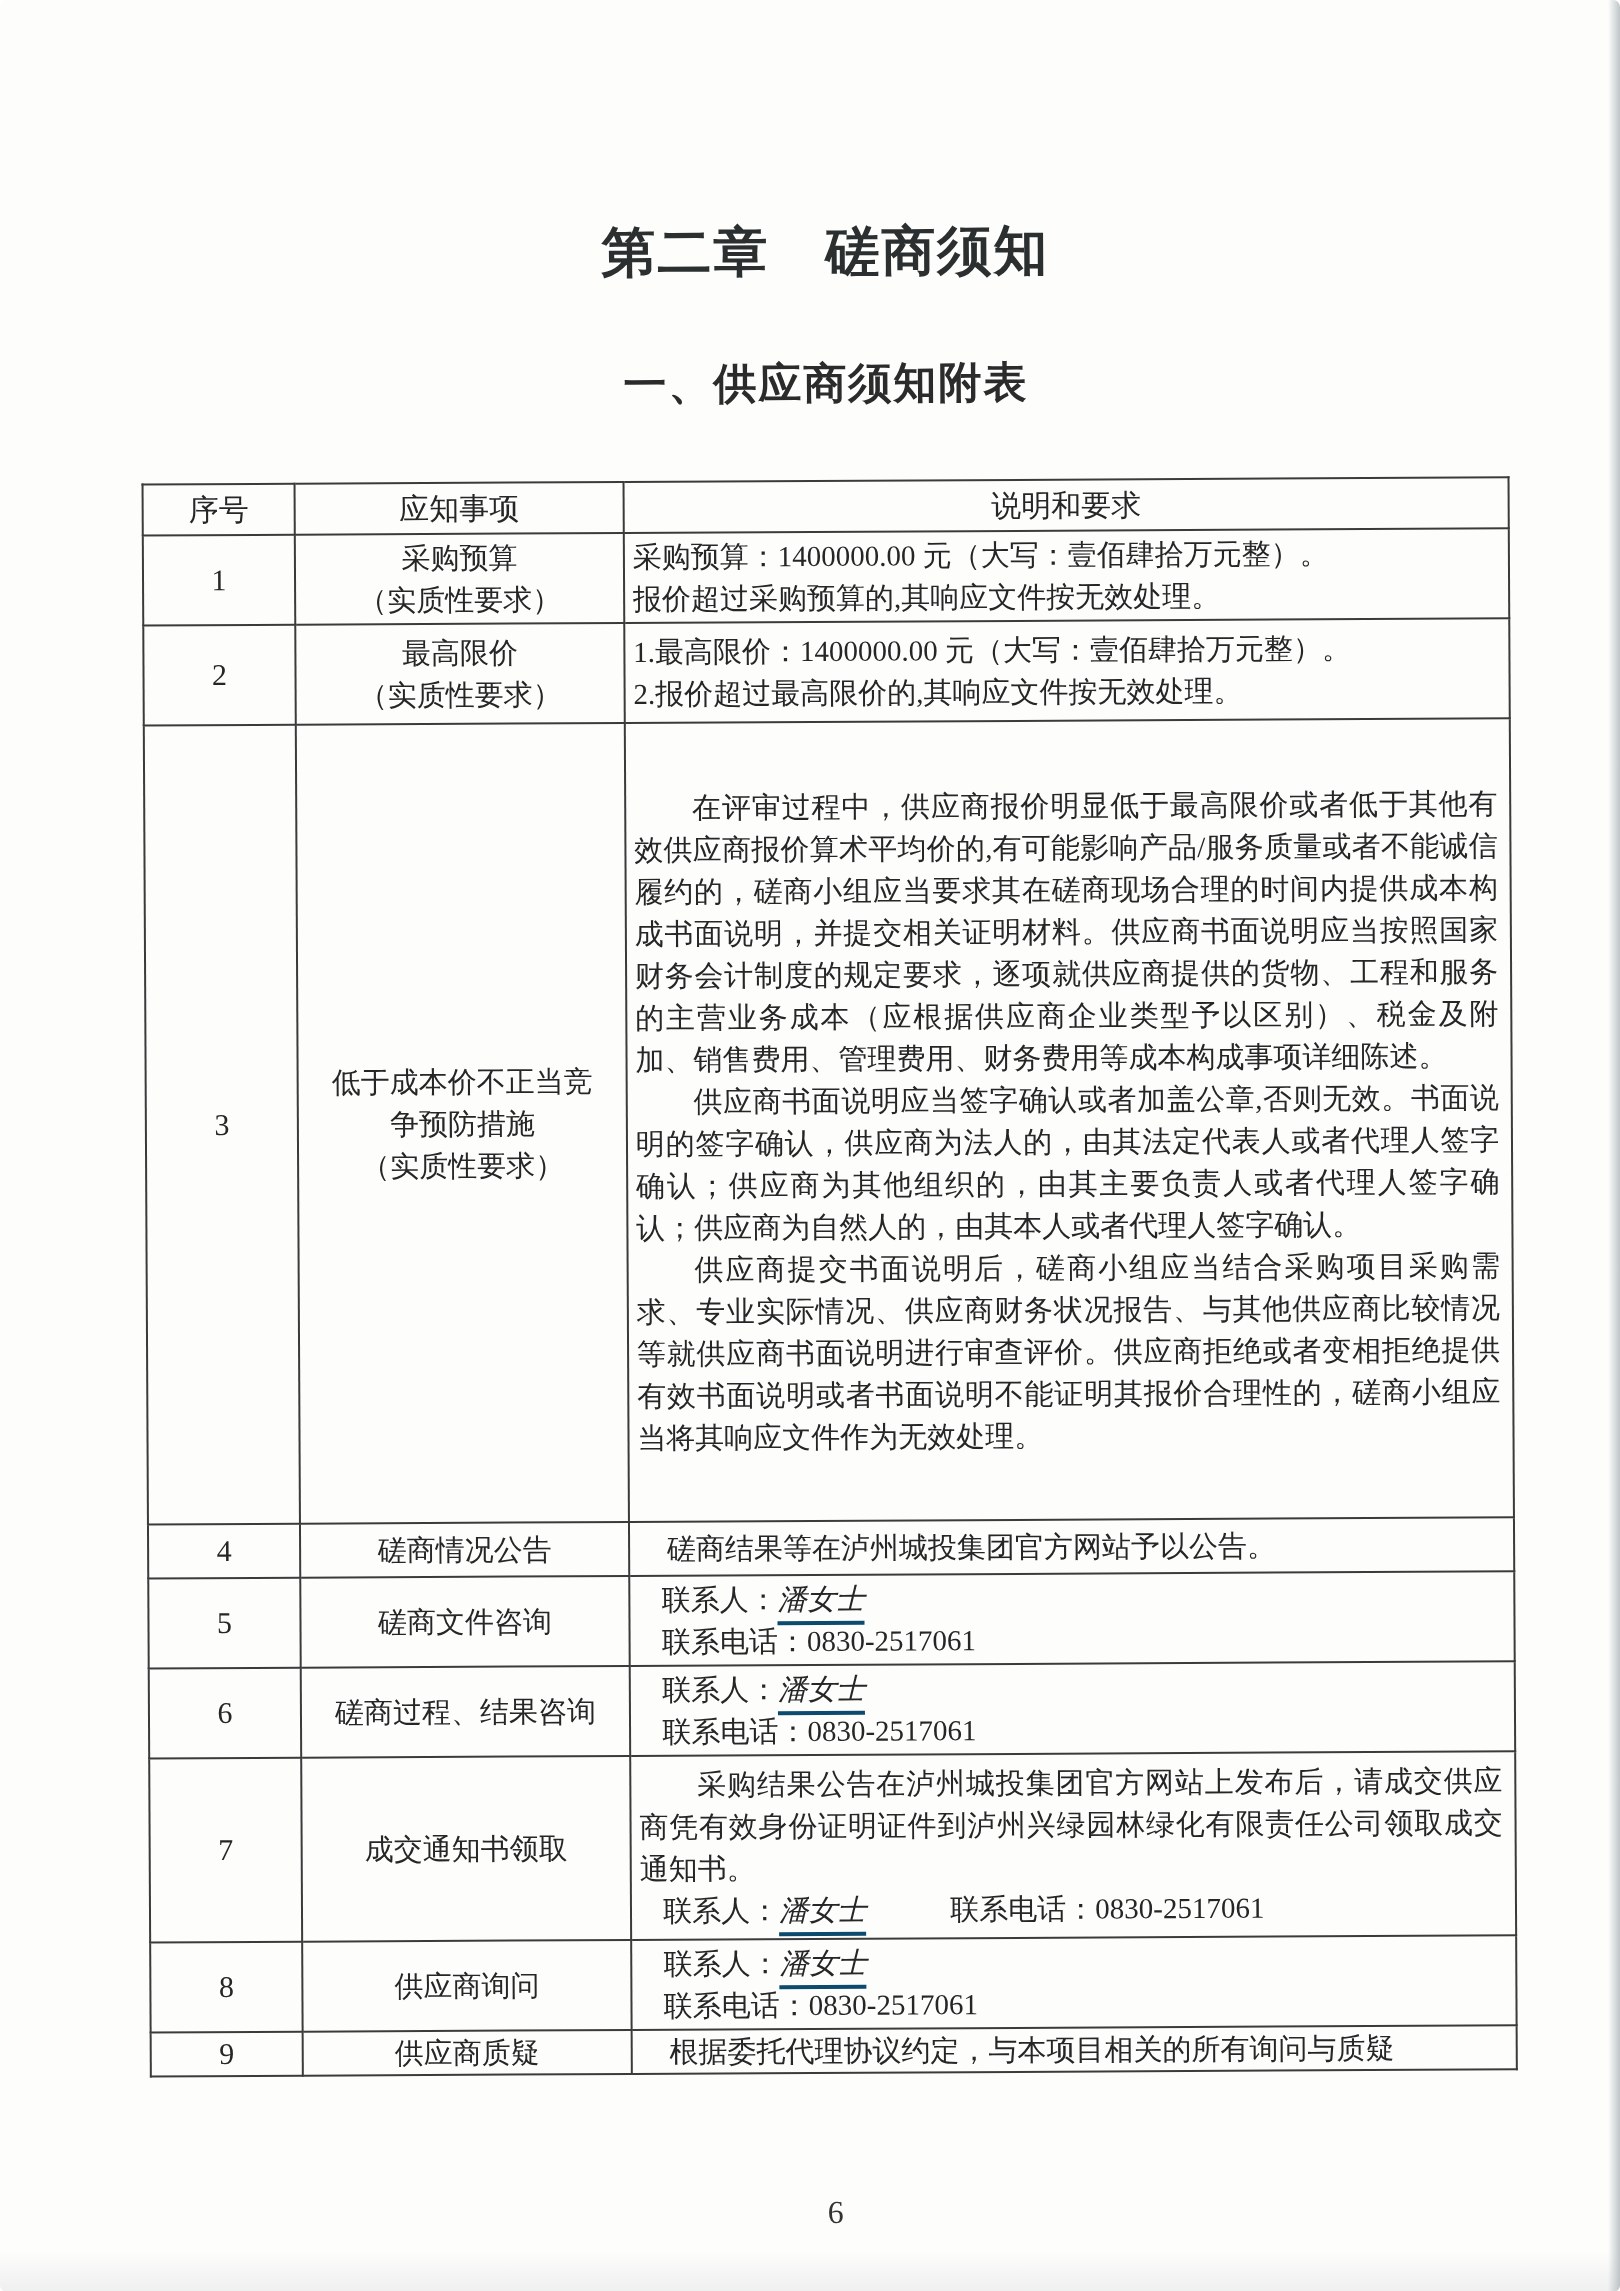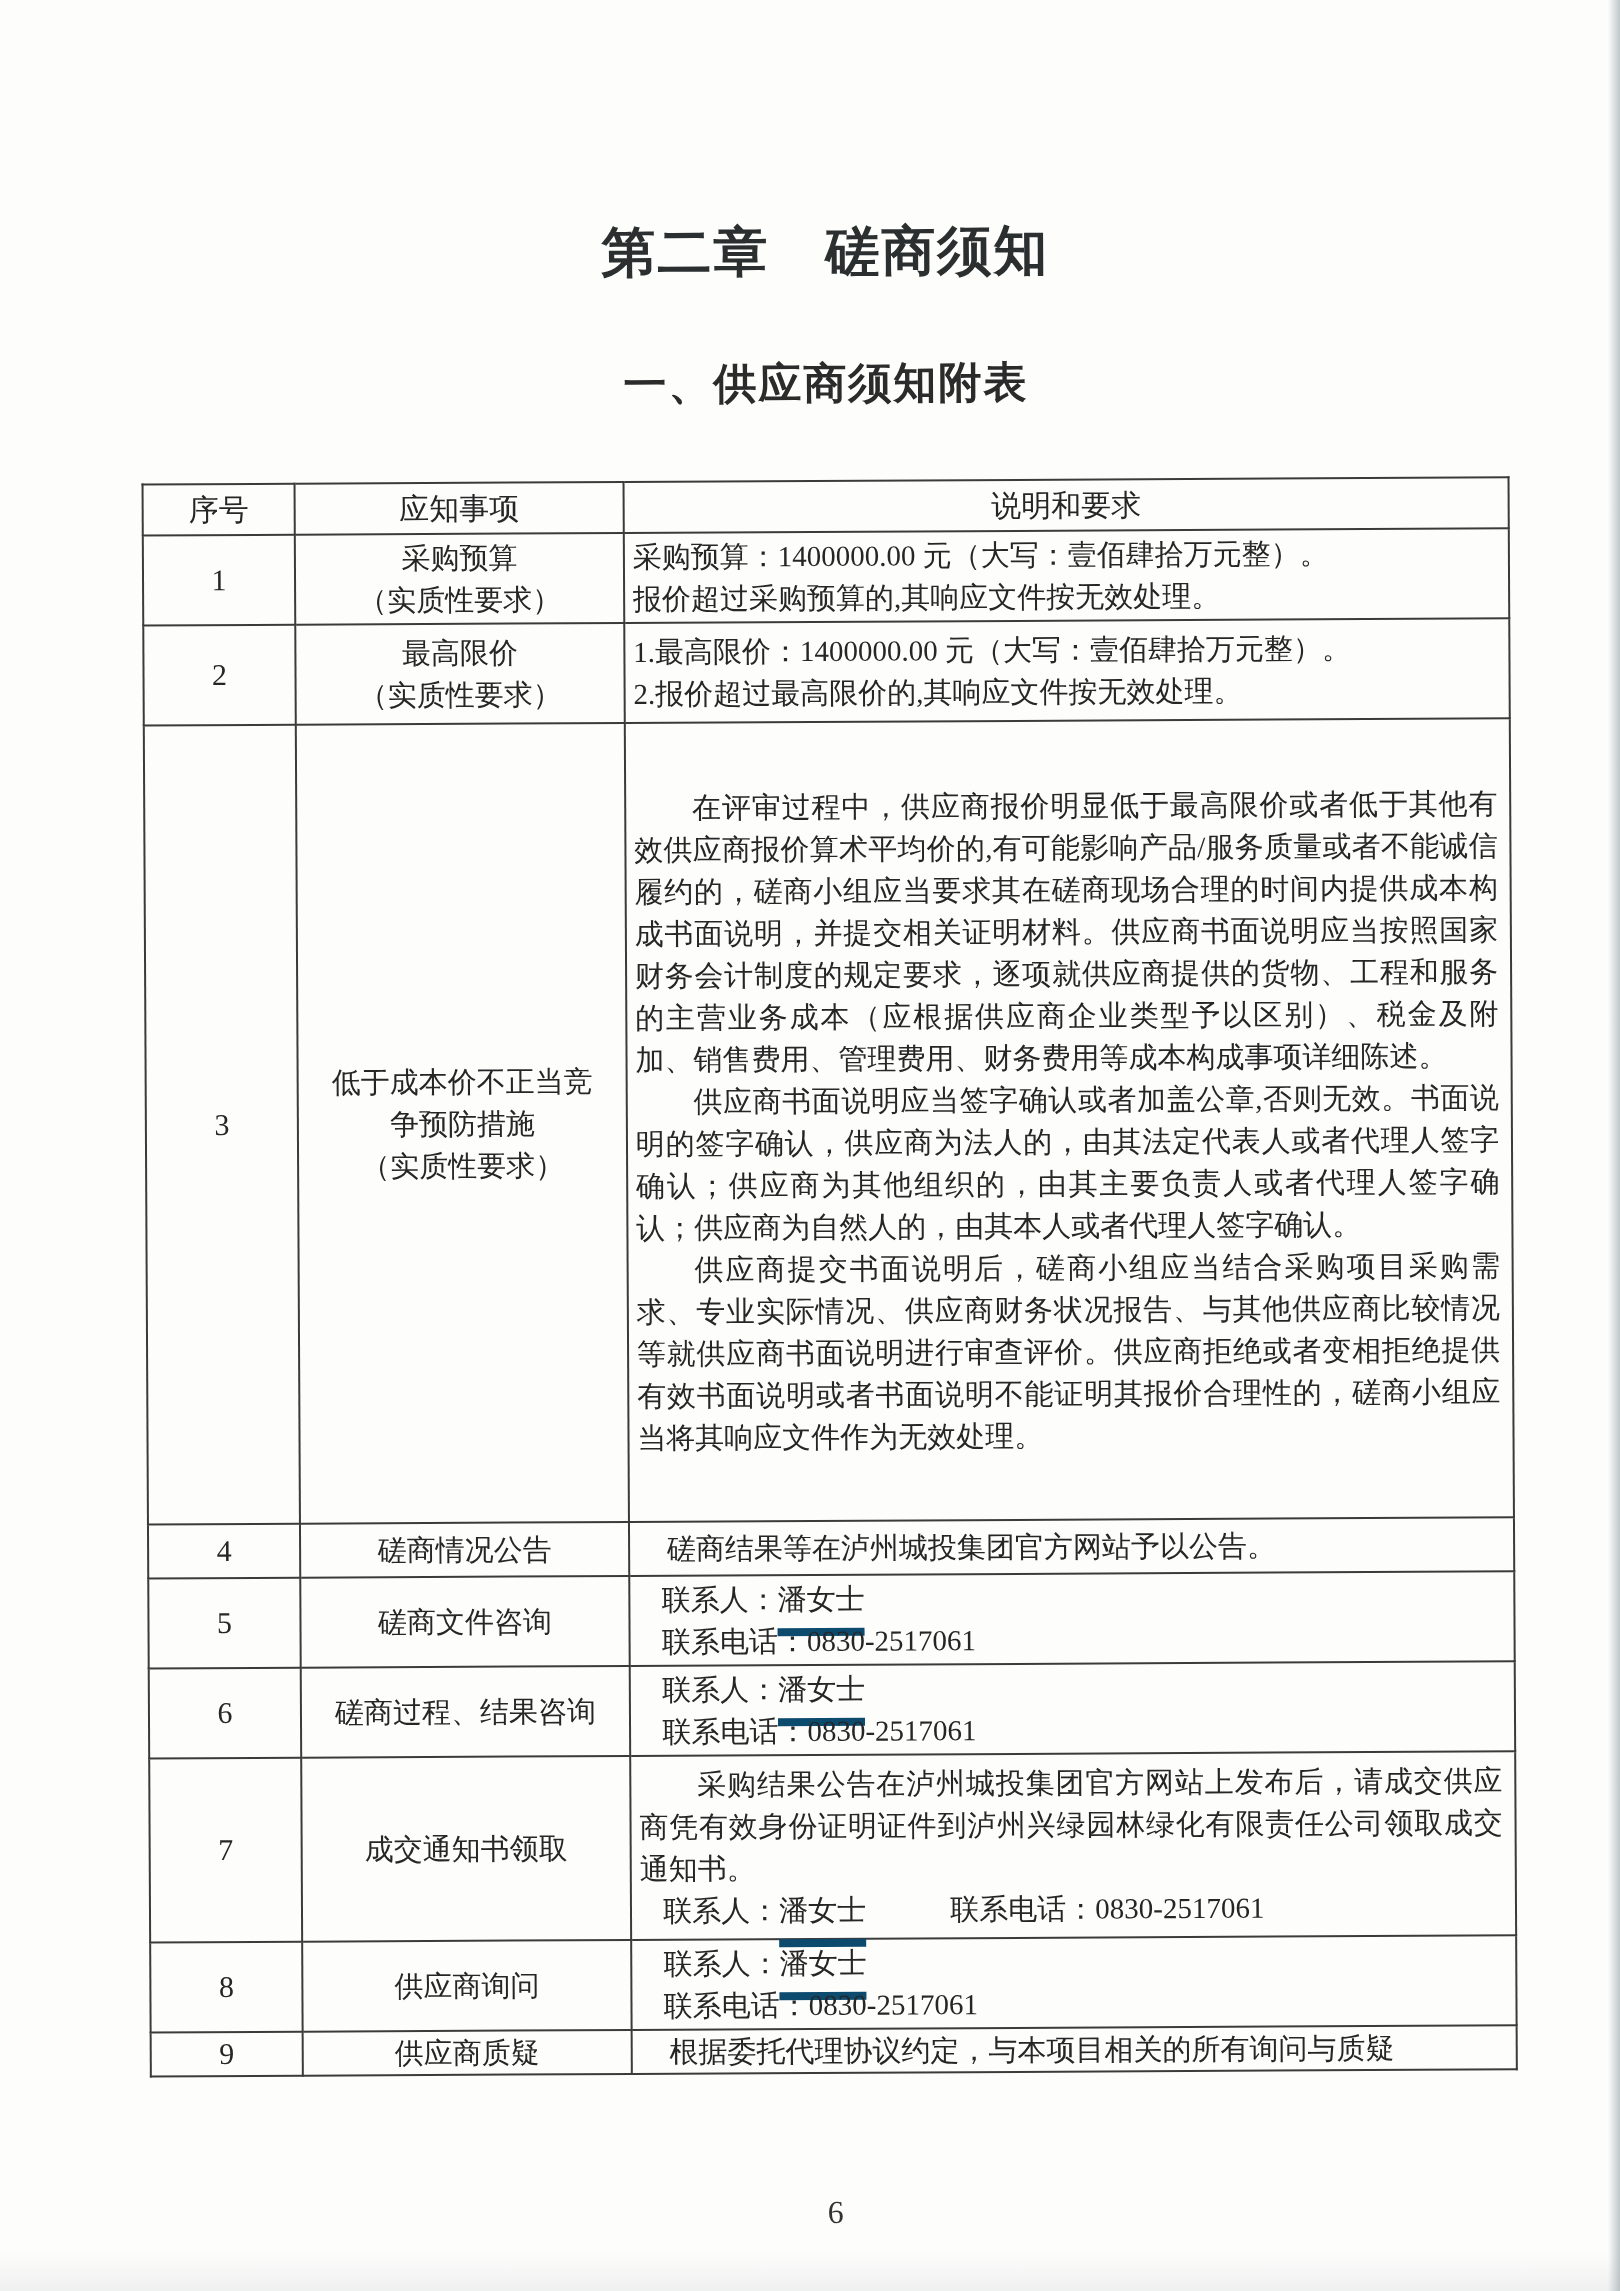--- a/index.html
+++ b/index.html
@@ -13,20 +13,21 @@
     overflow: hidden;
   }
   .sheet {
     position: relative;
     width: 1620px;
     height: 2292px;
     background: #fdfdfc;
     color: #272727;
     font-family: "Liberation Serif", "DejaVu Serif", serif;
     overflow: hidden;
+    border-radius: 7px;
   }
   
   .scan {
     position: absolute;
     left: 0; top: 0; right: 0; bottom: 0;
     transform: rotate(-0.3deg);
     transform-origin: 50% 50%;
   }
   .doc-title {
     position: absolute;
@@ -112,22 +113,23 @@
   }
   .blk-noteline {
     text-indent: 1em;
     text-align: left;
   }
   .blk-contact, .blk-phone, .blk-contactphone {
     padding-left: 23.5px;
     text-align: left;
   }
   .u {
-    border-bottom: 8px solid #0c4a6e;
-    padding-bottom: 13px;
+    border-bottom: 4px solid #0c4a6e;
+    padding-bottom: 6px;
+    font-style: italic;
   }
   .phone-part { margin-left: 84px; }
 
   .page-number {
     position: absolute;
     top: 2194px;
     left: 147px;
     width: 1366px;
     text-align: center;
     font-size: 32px;

